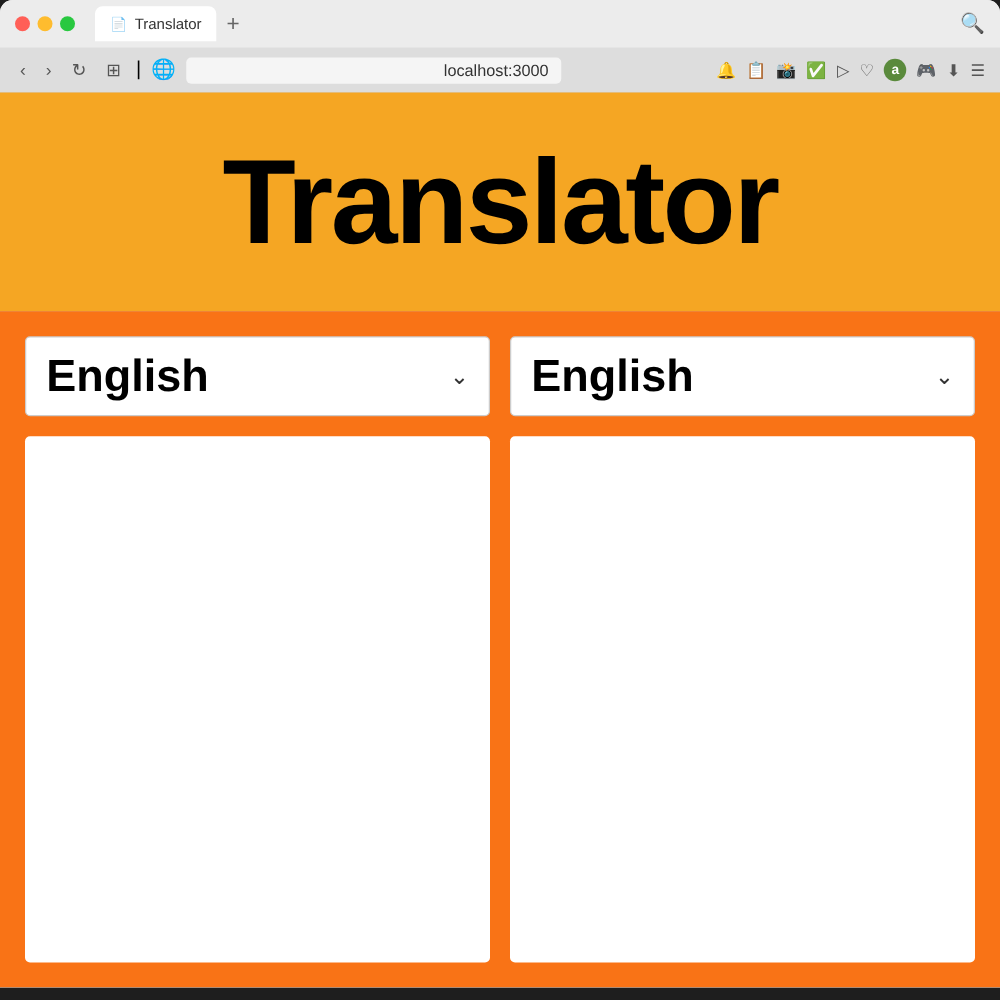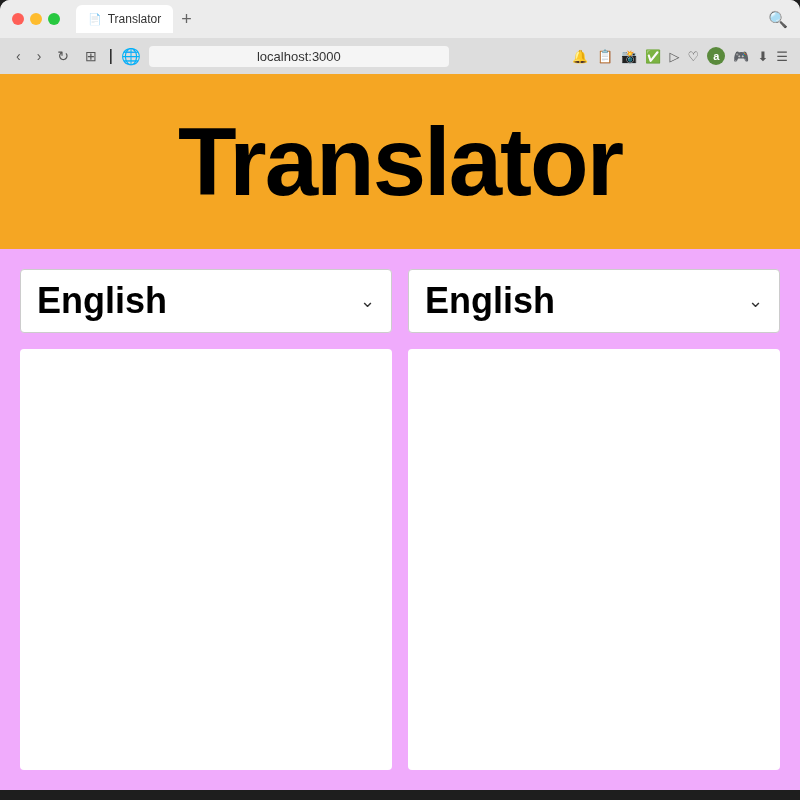--- a/index.html
+++ b/index.html
@@ -112,21 +112,21 @@
 
     .address-input {
       flex: 1;
       max-width: 300px;
       background: #f5f5f5;
       border: none;
       border-radius: 4px;
       padding: 3px 10px;
       font-size: 13px;
       color: #333;
-      text-align: center;
+      text-align: right;
     }
 
     .nav-icons {
       display: flex;
       align-items: center;
       gap: 8px;
       margin-left: auto;
       font-size: 13px;
       color: #555;
     }
@@ -160,21 +160,21 @@
 
     .app-title {
       font-size: 96px;
       font-weight: 900;
       color: #000;
       letter-spacing: -2px;
       font-family: Arial Black, Arial, sans-serif;
     }
 
     .app-body {
-      background: #f0abfc;
+      background: #f97316;
       padding: 20px;
       display: grid;
       grid-template-columns: 1fr 1fr;
       gap: 16px;
       height: calc(716px - 175px);
     }
 
     .panel {
       display: flex;
       flex-direction: column;

